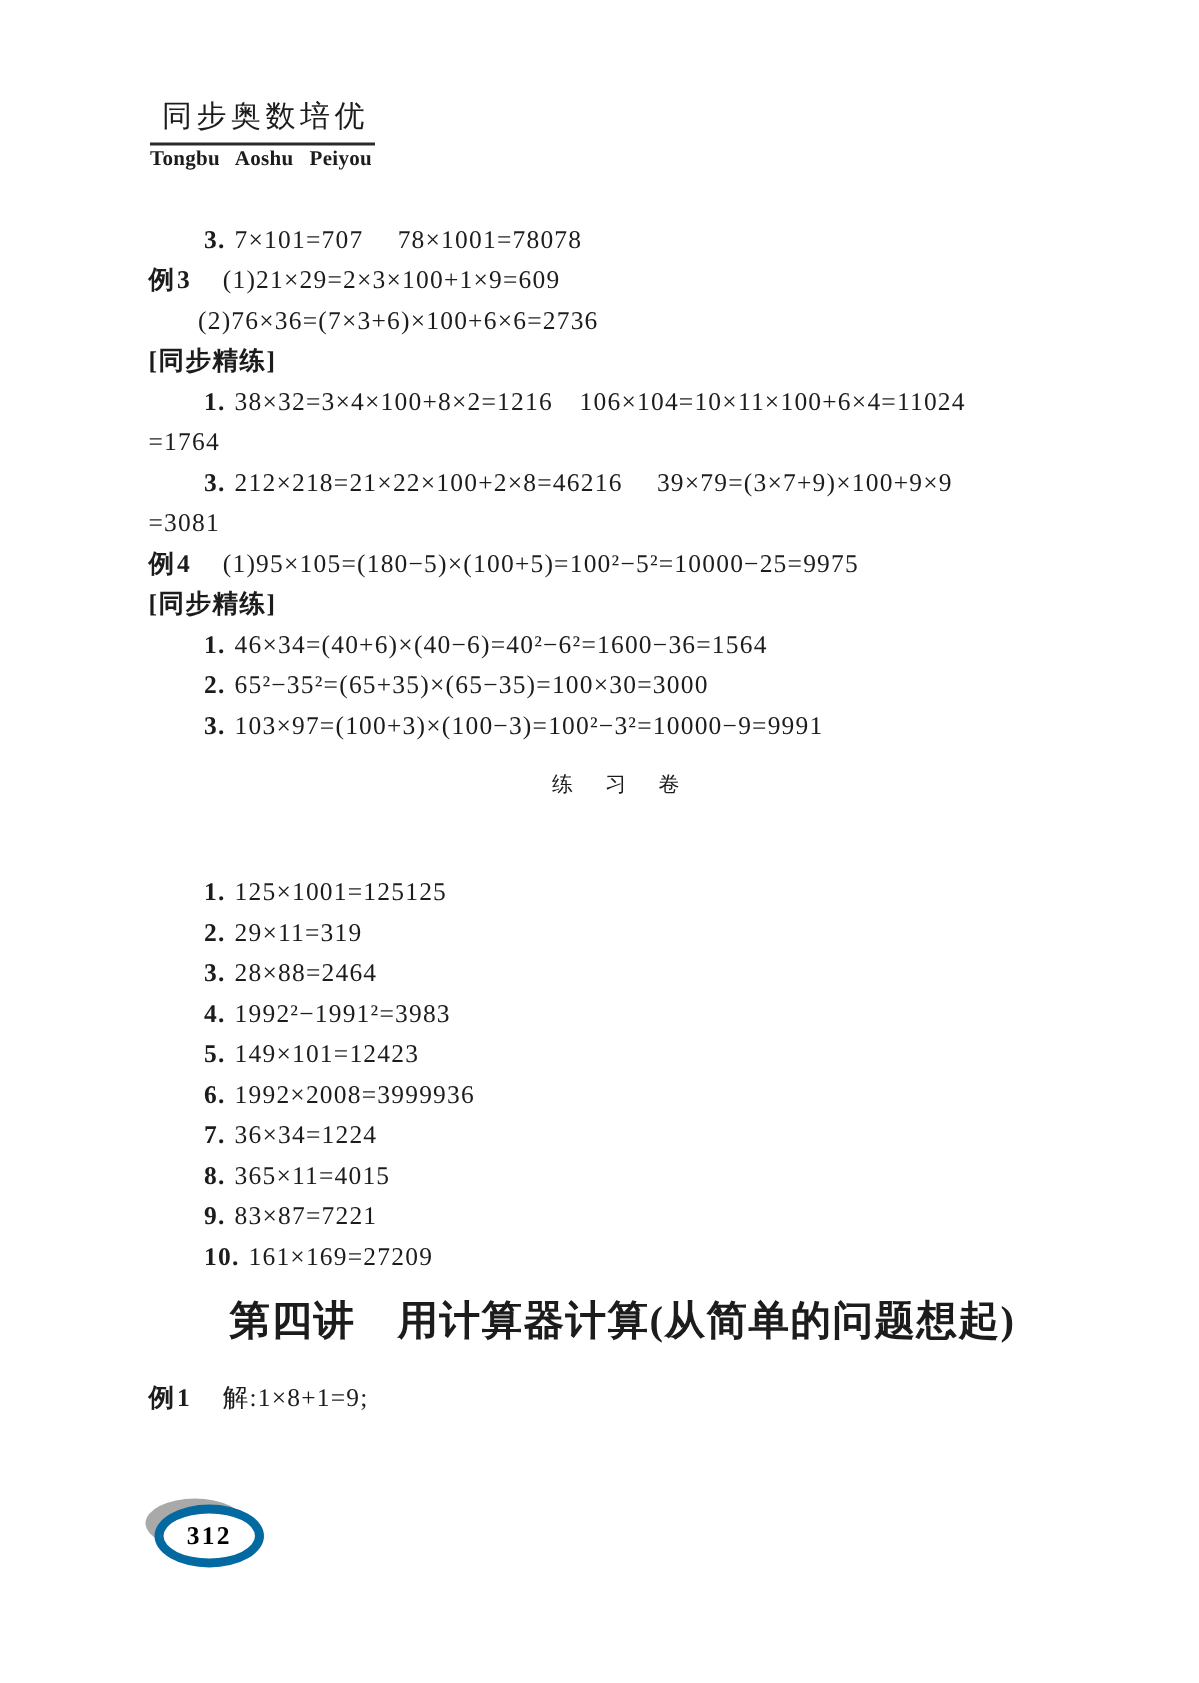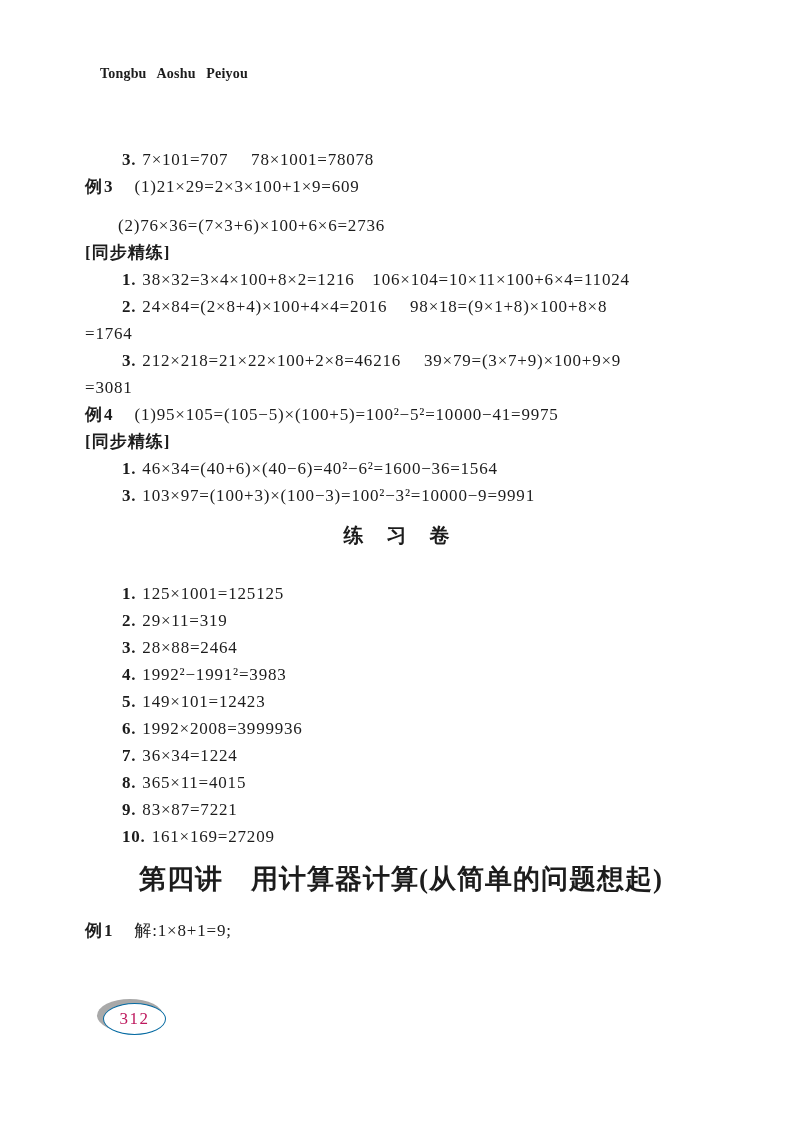--- a/index.html
+++ b/index.html
@@ -21,75 +21,76 @@
     padding:0 6px 4px 8px;white-space:nowrap;
     border-bottom:2px solid #2a2a2a;
   }
   .hdr-py{
     font-size:14px;font-weight:bold;letter-spacing:0.2px;
     word-spacing:7px;margin-top:2px;white-space:nowrap;
   }
 
   
   .main{
-    position:absolute;left:85px;top:146px;width:632px;
+    position:absolute;left:99px;top:146px;width:632px;
     font-size:17px;line-height:27px;letter-spacing:0.8px;
   }
   .line{min-height:27px;}
   .line .txt{white-space:pre-wrap;}
   .line .lbl{font-weight:bold;white-space:pre;}
   .item{padding-left:37px;}
   .item .lbl{margin-right:6px;}
   .example .lbl{margin-right:20px;letter-spacing:2px;}
-  .cont1{padding-left:33px;margin-top:12px;}
+  .cont1{padding-left:33px;}
   .bracket .lbl{letter-spacing:1px;text-align:center;}
   .heading{
-    text-align:center;font-weight:bold;font-size:20px;
-    letter-spacing:9px;margin:13px 0 31px 0;line-height:27px;
+    text-align:center;font-weight:normal;font-size:14px;
+    letter-spacing:9px;margin:13px 0 44px 0;line-height:27px;
   }
   .heading2{
     text-align:center;font-weight:bold;font-size:27px;
     letter-spacing:1px;margin:14px 0 23px 0;line-height:30px;
   }
 
   
   .oval{position:absolute;left:97px;top:999px;width:70px;height:38px;}
   .oval-shadow{
     position:absolute;left:0;top:0;width:66px;height:33px;
     border-radius:50%;background:#a9a9a9;
   }
   .oval-face{
     position:absolute;left:6px;top:4px;width:61px;height:30px;
-    border-radius:50%;background:#ffffff;border:1px solid #0369a1;
+    border-radius:50%;background:#ffffff;border:6px solid #0369a1;
     display:flex;align-items:center;justify-content:center;
-    font-size:17px;letter-spacing:1.5px;color:#be185d;
+    font-size:17px;letter-spacing:1.5px;color:#000000;font-weight:bold;
   }
 </style>
 </head>
 <body>
 
 <div class="page">
 
   <div class="hdr">
+    <div class="hdr-cn">同步奥数培优</div>
     <div class="hdr-py">Tongbu Aoshu Peiyou</div>
   </div>
 
   <div class="main">
       <div class="line item"><span class="lbl">3.</span><span class="txt">7×101=707  78×1001=78078</span></div>
       <div class="line example"><span class="lbl">例3</span><span class="txt">(1)21×29=2×3×100+1×9=609</span></div>
       <div class="line cont1"><span class="txt">(2)76×36=(7×3+6)×100+6×6=2736</span></div>
       <div class="line bracket"><span class="lbl">[同步精练]</span></div>
       <div class="line item"><span class="lbl">1.</span><span class="txt">38×32=3×4×100+8×2=1216 106×104=10×11×100+6×4=11024</span></div>
-      <div class="line item"><span class="lbl">2.</span><span class="txt">24×84=(2×8+4)×100+4×4=2016  98×18=(9×1+8)×100+8×8</span></div>
       <div class="line cont0"><span class="txt">=1764</span></div>
       <div class="line item"><span class="lbl">3.</span><span class="txt">212×218=21×22×100+2×8=46216  39×79=(3×7+9)×100+9×9</span></div>
       <div class="line cont0"><span class="txt">=3081</span></div>
-      <div class="line example"><span class="lbl">例4</span><span class="txt">(1)95×105=(105−5)×(100+5)=100²−5²=10000−41=9975</span></div>
+      <div class="line example"><span class="lbl">例4</span><span class="txt">(1)95×105=(180−5)×(100+5)=100²−5²=10000−25=9975</span></div>
       <div class="line bracket"><span class="lbl">[同步精练]</span></div>
       <div class="line item"><span class="lbl">1.</span><span class="txt">46×34=(40+6)×(40−6)=40²−6²=1600−36=1564</span></div>
+      <div class="line item"><span class="lbl">2.</span><span class="txt">65²−35²=(65+35)×(65−35)=100×30=3000</span></div>
       <div class="line item"><span class="lbl">3.</span><span class="txt">103×97=(100+3)×(100−3)=100²−3²=10000−9=9991</span></div>
       <div class="line heading"><span class="txt">练 习 卷</span></div>
       <div class="line item"><span class="lbl">1.</span><span class="txt">125×1001=125125</span></div>
       <div class="line item"><span class="lbl">2.</span><span class="txt">29×11=319</span></div>
       <div class="line item"><span class="lbl">3.</span><span class="txt">28×88=2464</span></div>
       <div class="line item"><span class="lbl">4.</span><span class="txt">1992²−1991²=3983</span></div>
       <div class="line item"><span class="lbl">5.</span><span class="txt">149×101=12423</span></div>
       <div class="line item"><span class="lbl">6.</span><span class="txt">1992×2008=3999936</span></div>
       <div class="line item"><span class="lbl">7.</span><span class="txt">36×34=1224</span></div>
       <div class="line item"><span class="lbl">8.</span><span class="txt">365×11=4015</span></div>

